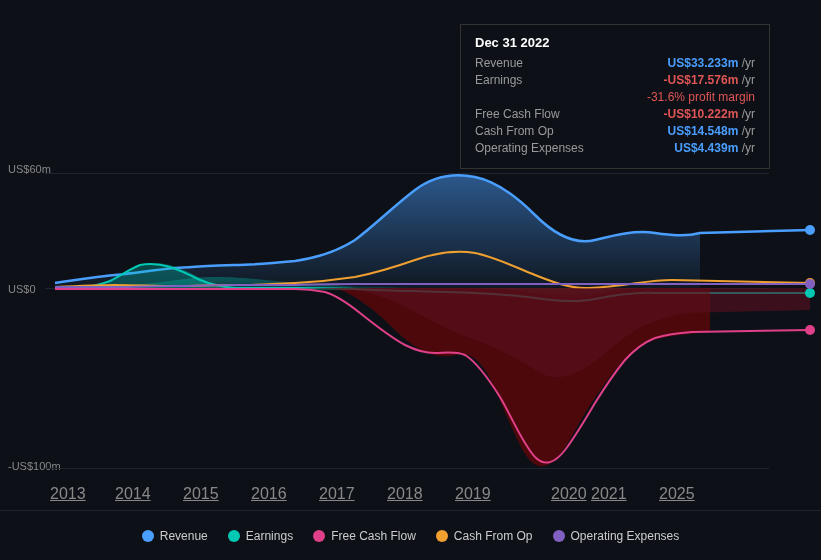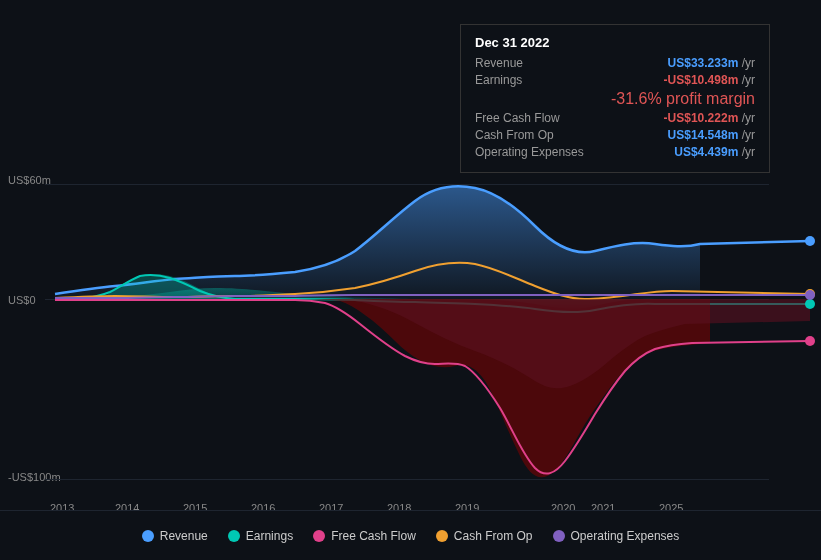--- a/index.html
+++ b/index.html
@@ -37,48 +37,49 @@
       margin-bottom: 3px;
       gap: 20px;
     }
     .info-label { color: #999; }
     .info-value { font-weight: bold; white-space: nowrap; }
     .blue { color: #4a9eff; text-align: right; }
     .red { color: #e05555; }
     .sub-row {
       display: flex;
       justify-content: flex-end;
-      font-size: 16px;
+      font-size: 12px;
       margin-bottom: 3px;
       color: #e05555;
     }
 
     
     #chart-area {
       position: absolute;
-      top: 16px;
+      top: 5px;
       left: 0;
       width: 779px;
       height: 510px;
     }
 
     
     .y-label {
       position: absolute;
       font-size: 11px;
       color: #888;
       left: 8px;
     }
 
     
     .x-label {
       position: absolute;
-      font-size: 11px;
+      font-size: 16px;
       color: #888;
       bottom: 12px;
+      text-decoration: underline;
     }
 
     
     #legend {
       position: absolute;
       bottom: 0;
       left: 0;
       right: 0;
       height: 50px;
       display: flex;
@@ -118,21 +119,21 @@
   <div class="info-date">Dec 31 2022</div>
   <div class="info-row">
     <span class="info-label">Revenue</span>
     <span class="info-value blue">
       <span>US$33.233m</span><span style="color:#999;font-weight:normal"> <span>/yr</span></span>
     </span>
   </div>
   <div class="info-row">
     <span class="info-label">Earnings</span>
     <span class="info-value red">
-      <span>-US$10.498m</span><span style="color:#999;font-weight:normal"> <span>/yr</span></span>
+      <span>-US$17.576m</span><span style="color:#999;font-weight:normal"> <span>/yr</span></span>
     </span>
   </div>
   <div class="sub-row">
     <span>-31.6% profit margin</span>
   </div>
   <div class="info-row">
     <span class="info-label">Free Cash Flow</span>
     <span class="info-value red">
       <span>-US$10.222m</span><span style="color:#999;font-weight:normal"> <span>/yr</span></span>
     </span>

